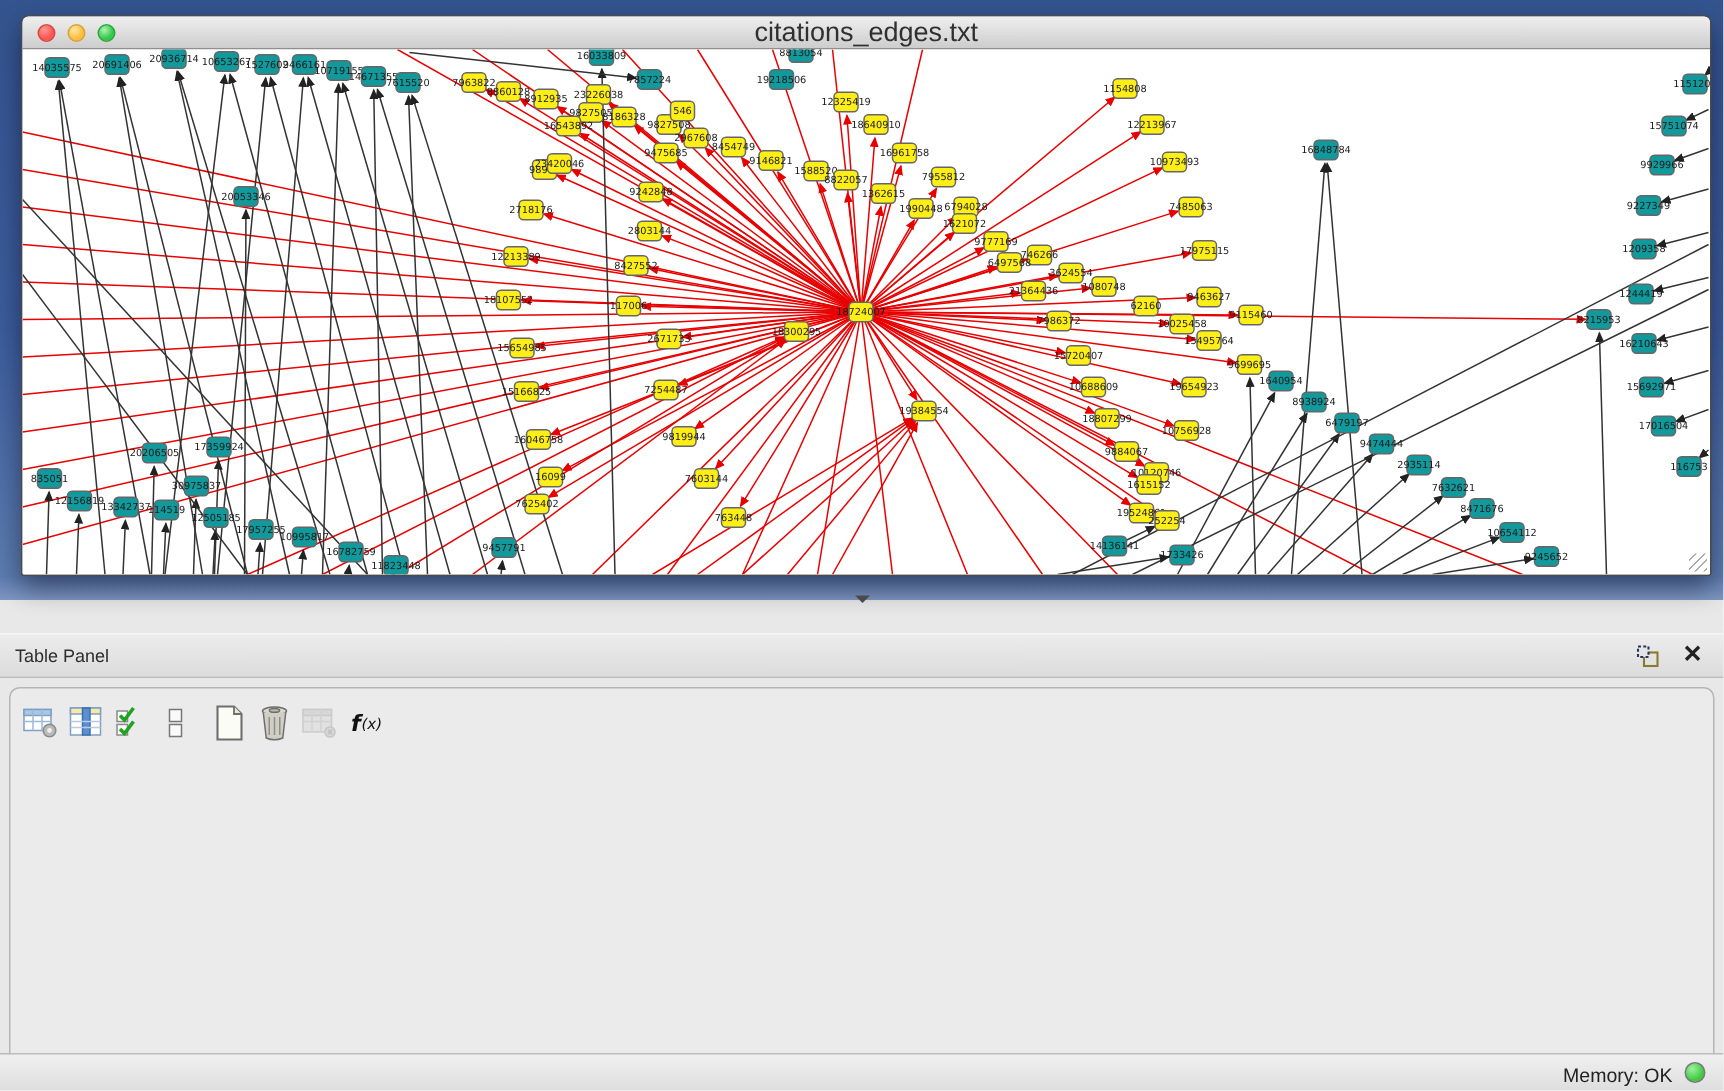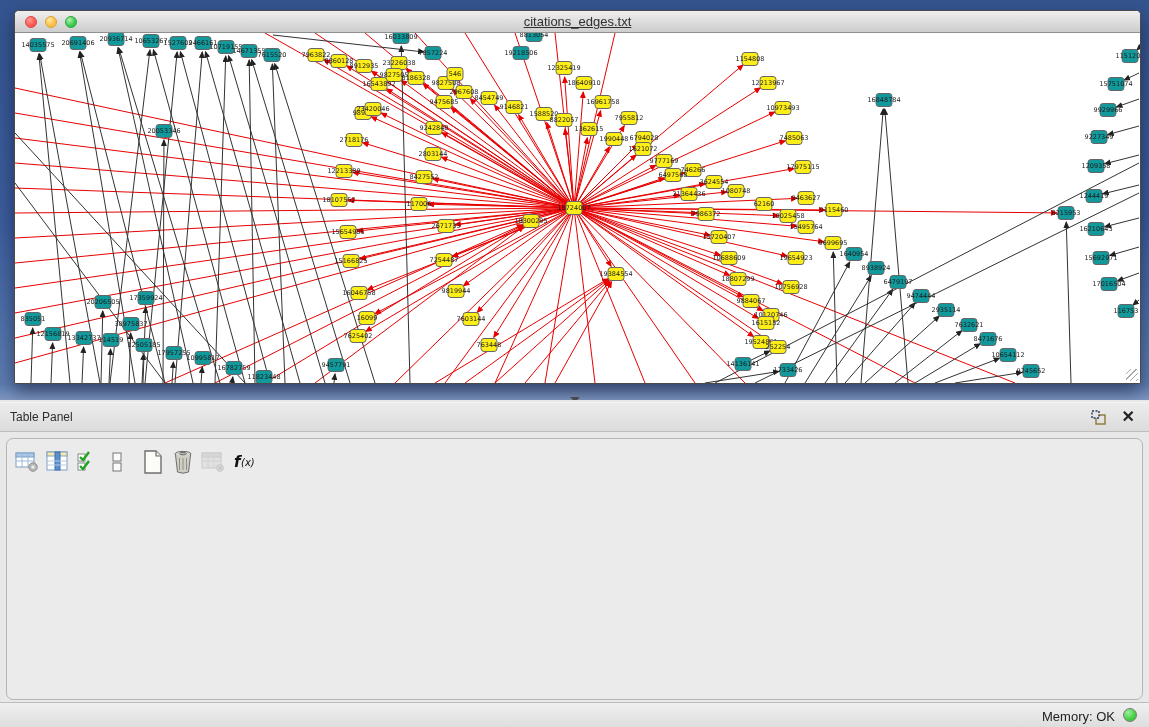--- a/index.html
+++ b/index.html
@@ -13,30 +13,30 @@
   .net-window { position:absolute; left:14px; top:10px; width:1127px; height:374px;
     border:1px solid #4a4a4a; border-radius:5px 5px 2px 2px; box-shadow:0 8px 18px rgba(0,0,20,.45);
     background:#fff; overflow:hidden; }
   .net-titlebar { height:22px; background:linear-gradient(180deg,#efefef,#cdcdcd);
     border-bottom:1px solid #8f8f8f; position:relative; }
   .traffic { position:absolute; left:10px; top:5px; display:flex; gap:8px; }
   .tl { width:12px; height:12px; border-radius:50%; }
   .tl.red   { background:radial-gradient(circle at 35% 30%, #ff9a94, #fc5652 60%); border:1px solid #d94542; }
   .tl.yel   { background:radial-gradient(circle at 35% 30%, #ffe9a8, #fdbe40 60%); border:1px solid #d9a132; }
   .tl.grn   { background:radial-gradient(circle at 35% 30%, #b2f1b2, #35c84a 60%); border:1px solid #2aa83c; }
-  .net-title { text-align:center; font-size:13px; line-height:21px; color:#303030;text-decoration:underline; }
+  .net-title { text-align:center; font-size:18px; line-height:21px; color:#303030; }
   .net-canvas { position:relative; width:1125px; height:350px; background:#fff; }
   svg text { font-family:"DejaVu Sans", sans-serif; }
   .resize-grip { position:absolute; right:2px; bottom:2px; width:12px; height:12px;
     background:repeating-linear-gradient(135deg, transparent 0 3px, #aaa 3px 4px); }
   .splitter-notch { position:absolute; left:570px; top:397px; width:0; height:0;
     border-left:5px solid transparent; border-right:5px solid transparent; border-top:5px solid #4a4a4a; }
 
   
-  .table-panel { position:absolute; left:0; top:400px; width:1149px; height:302px; background:#e8e8e8; }
+  .table-panel { position:absolute; left:0; top:420px; width:1149px; height:302px; background:#e8e8e8; }
   .tp-header { position:absolute; left:0; top:2px; width:100%; height:30px;
     background:linear-gradient(180deg,#ececec,#dcdcdc); border-top:1px solid #f5f5f5; border-bottom:1px solid #bdbdbd; }
   .tp-title { position:absolute; left:10px; top:7px; font-size:12px; color:#2e2e2e; }
   .tp-float { position:absolute; right:42px; top:7px; width:16px; height:16px; cursor:pointer; }
   .tp-close { position:absolute; right:14px; top:5px; font-size:16px; font-weight:bold; color:#222; cursor:pointer; line-height:18px; }
   .tp-inset { position:absolute; left:6px; top:38px; width:1137px; height:262px;
     background:#ebebeb; border:1px solid #b5b5b5; border-radius:7px; }
 
   .toolbar { position:absolute; left:12px; top:46px; height:32px; display:flex; align-items:center; }
   .tb-btn { width:30px; height:28px; display:flex; align-items:center; justify-content:center; cursor:pointer; }

